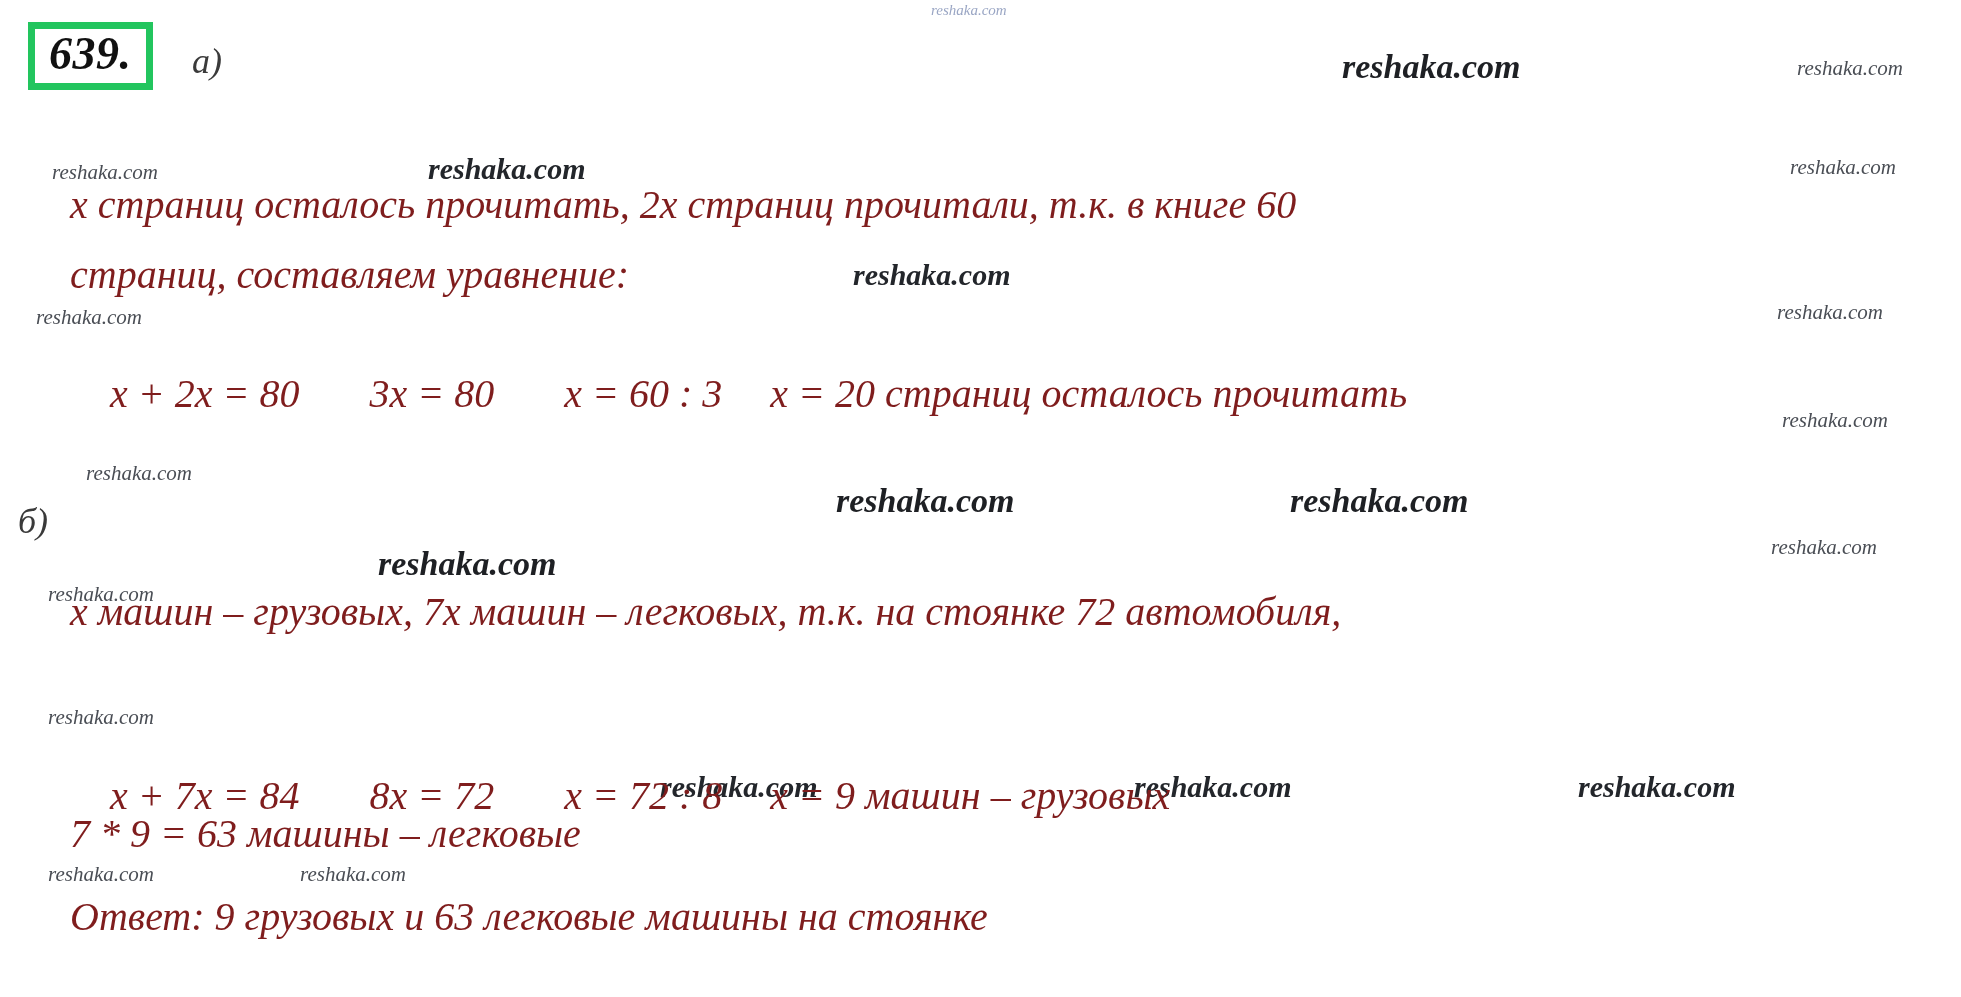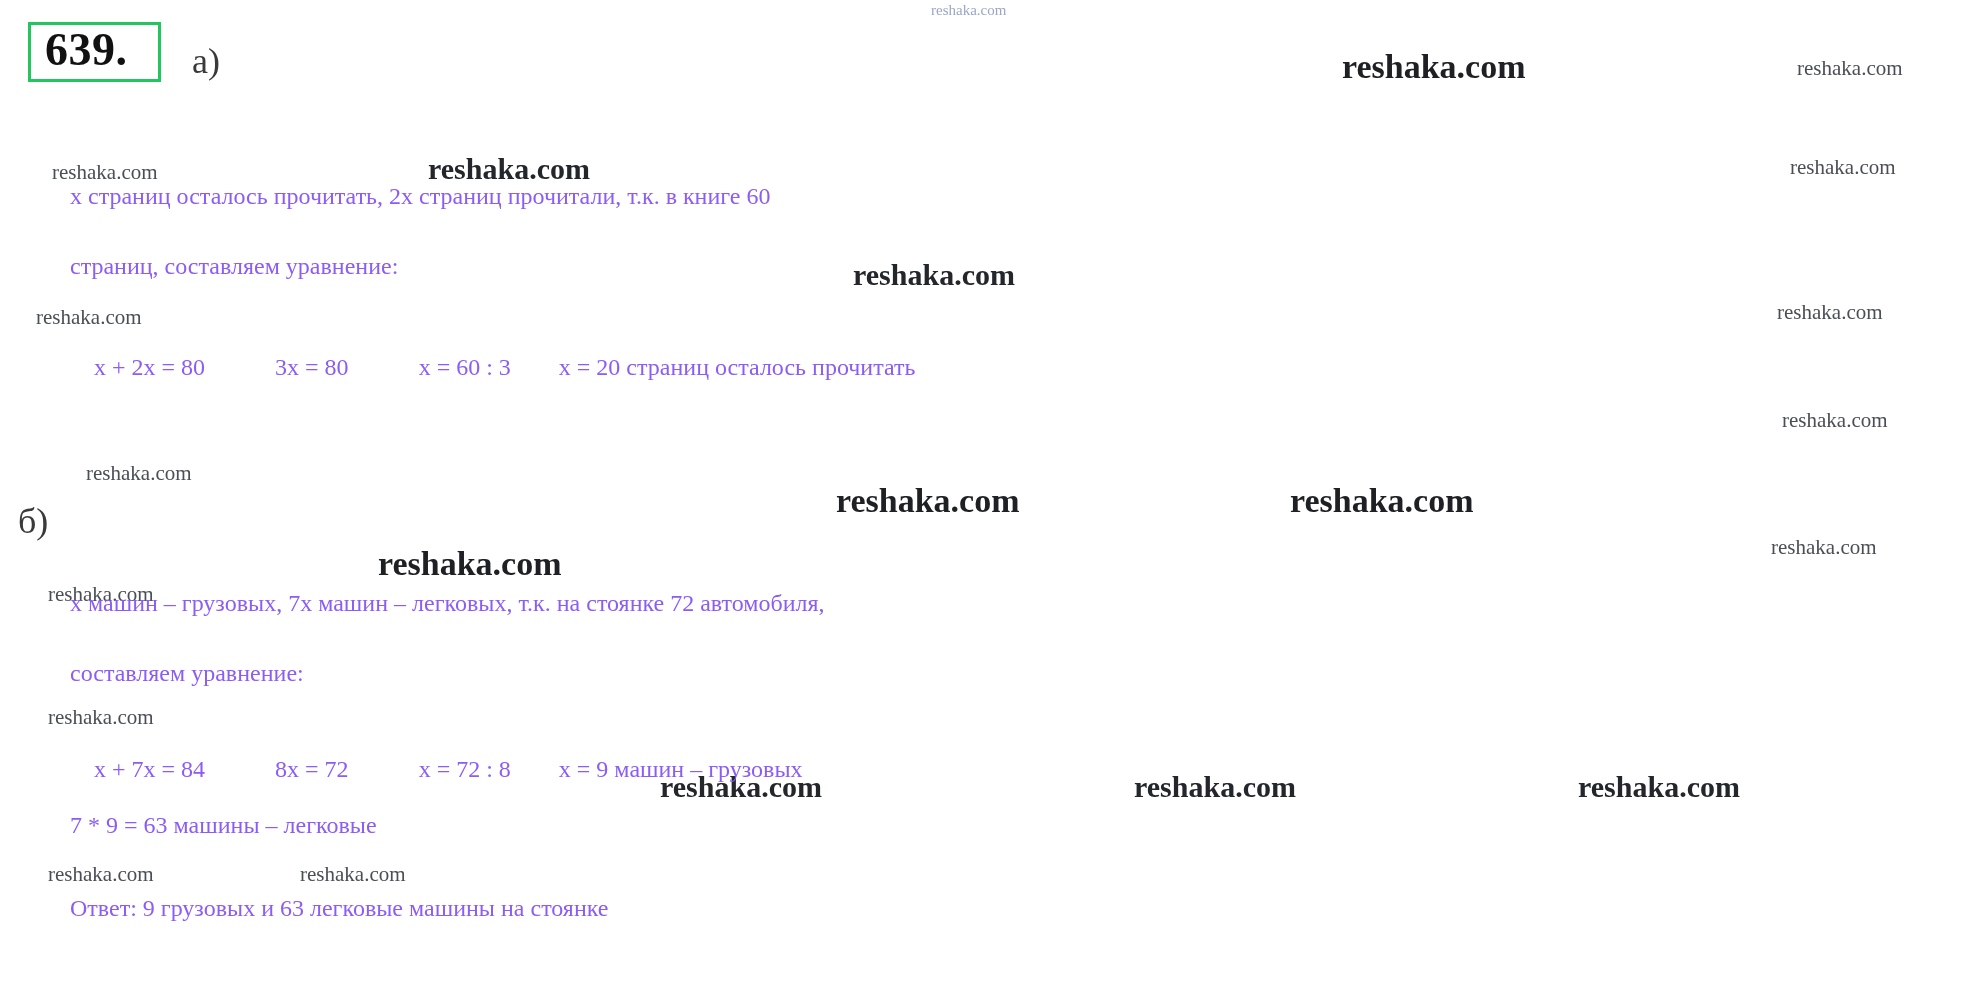--- a/index.html
+++ b/index.html
@@ -8,29 +8,30 @@
     background: #ffffff;
   }
   .page {
     position: relative;
     width: 1961px;
     height: 997px;
     background: #ffffff;
     overflow: hidden;
     font-family: "Liberation Serif", "DejaVu Serif", serif;
     color: #1a1a1a;
+    font-style: italic;
   }
 
   
   .ex-number {
     position: absolute;
     left: 28px;
     top: 22px;
-    border: 3px solid #22c55e;
-    padding: 2px 30px 6px 14px;
+    border: 7px solid #22c55e;
+    padding: 2px 14px 6px 14px;
     font-family: "Liberation Serif", "DejaVu Serif", serif;
     font-weight: bold;
     font-size: 46px;
     line-height: 1;
     letter-spacing: 0.5px;
     color: #111111;
     background: transparent;
   }
 
   
@@ -40,23 +41,23 @@
     color: #3a3a3a;
     font-family: "Liberation Serif", "DejaVu Serif", serif;
   }
   .part-a { left: 192px; top: 40px; }
   .part-b { left: 18px; top: 500px; }
 
   
   .line {
     position: absolute;
     white-space: pre;
-    font-size: 24px;
+    font-size: 40px;
     line-height: 1.1;
-    color: #8b5cf6;
+    color: #7f1d1d;
     font-family: "Liberation Serif", "DejaVu Serif", serif;
   }
 
   .l-a1 { left: 70px; top: 183px; }
   .l-a2 { left: 70px; top: 253px; }
   .l-a3 { left: 70px; top: 328px; letter-spacing: 0px; }
   .l-a4 { left: 70px; top: 414px; }
 
   .l-b1 { left: 70px; top: 590px; }
   .l-b2 { left: 70px; top: 660px; }
@@ -143,21 +144,20 @@
   <div class="line l-a2">страниц, составляем уравнение:</div>
 
   <div class="line l-a3 eqrow">
     <span>x + 2x = 80</span><span class="gap"></span><span>3x = 80</span><span class="gap"></span><span>x = 60 : 3</span><span class="gap-sm"></span><span>x = 20 страниц осталось прочитать</span>
   </div>
 
 
   <div class="part-label part-b">б)</div>
 
   <div class="line l-b1">x машин – грузовых, 7x машин – легковых, т.к. на стоянке 72 автомобиля,</div>
-  <div class="line l-b2">составляем уравнение:</div>
 
   <div class="line l-b3 eqrow">
     <span>x + 7x = 84</span><span class="gap"></span><span>8x = 72</span><span class="gap"></span><span>x = 72 : 8</span><span class="gap-sm"></span><span>x = 9 машин – грузовых</span>
   </div>
 
   <div class="line l-b4">7 * 9 = 63 машины – легковые</div>
   <div class="line l-b5">Ответ: 9 грузовых и 63 легковые машины на стоянке</div>
 
 </div>
 

